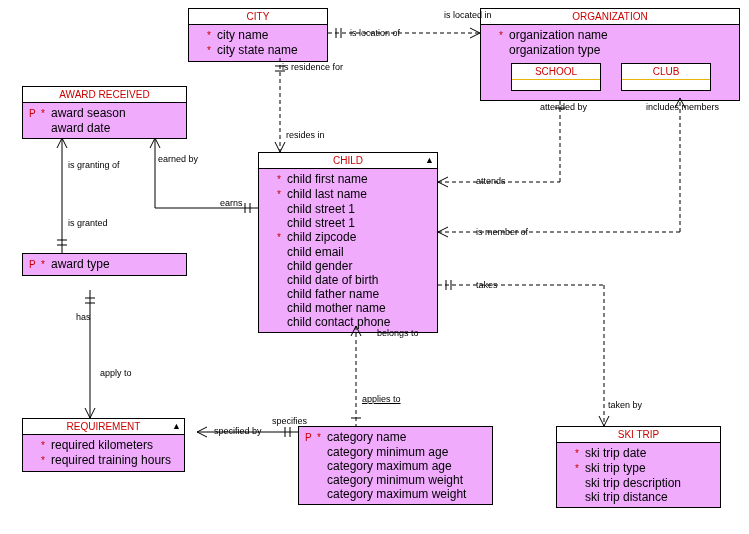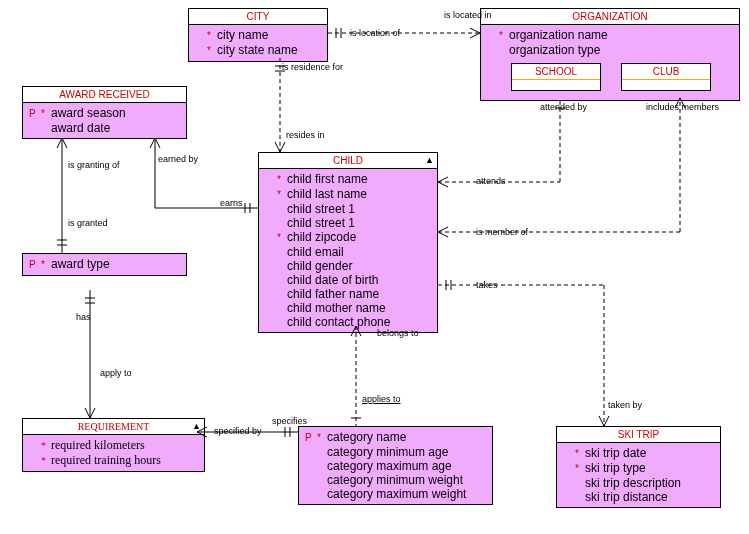--- a/index.html
+++ b/index.html
@@ -152,21 +152,21 @@
 <div class="entity" style="left:22px; top:253px; width:165px;">
   <div class="entity-body">
     <div class="attr-row">
         <span class="attr-p">P</span>
         <span class="attr-star">*</span>
         <span class="attr-name">award type</span>
       </div>
   </div>
 </div>
 
-<div class="entity" style="left:22px; top:418px; width:183px;font-family:Liberation Serif, serif;">
+<div class="entity" style="left:22px; top:418px; width:163px;">
   <div class="entity-header">
     <span>REQUIREMENT</span>
     <span class="arrow">▲</span>
   </div>
   <div class="entity-body">
     <div class="attr-row">
         <span class="attr-p"></span>
         <span class="attr-star">*</span>
         <span class="attr-name">required kilometers</span>
       </div>

